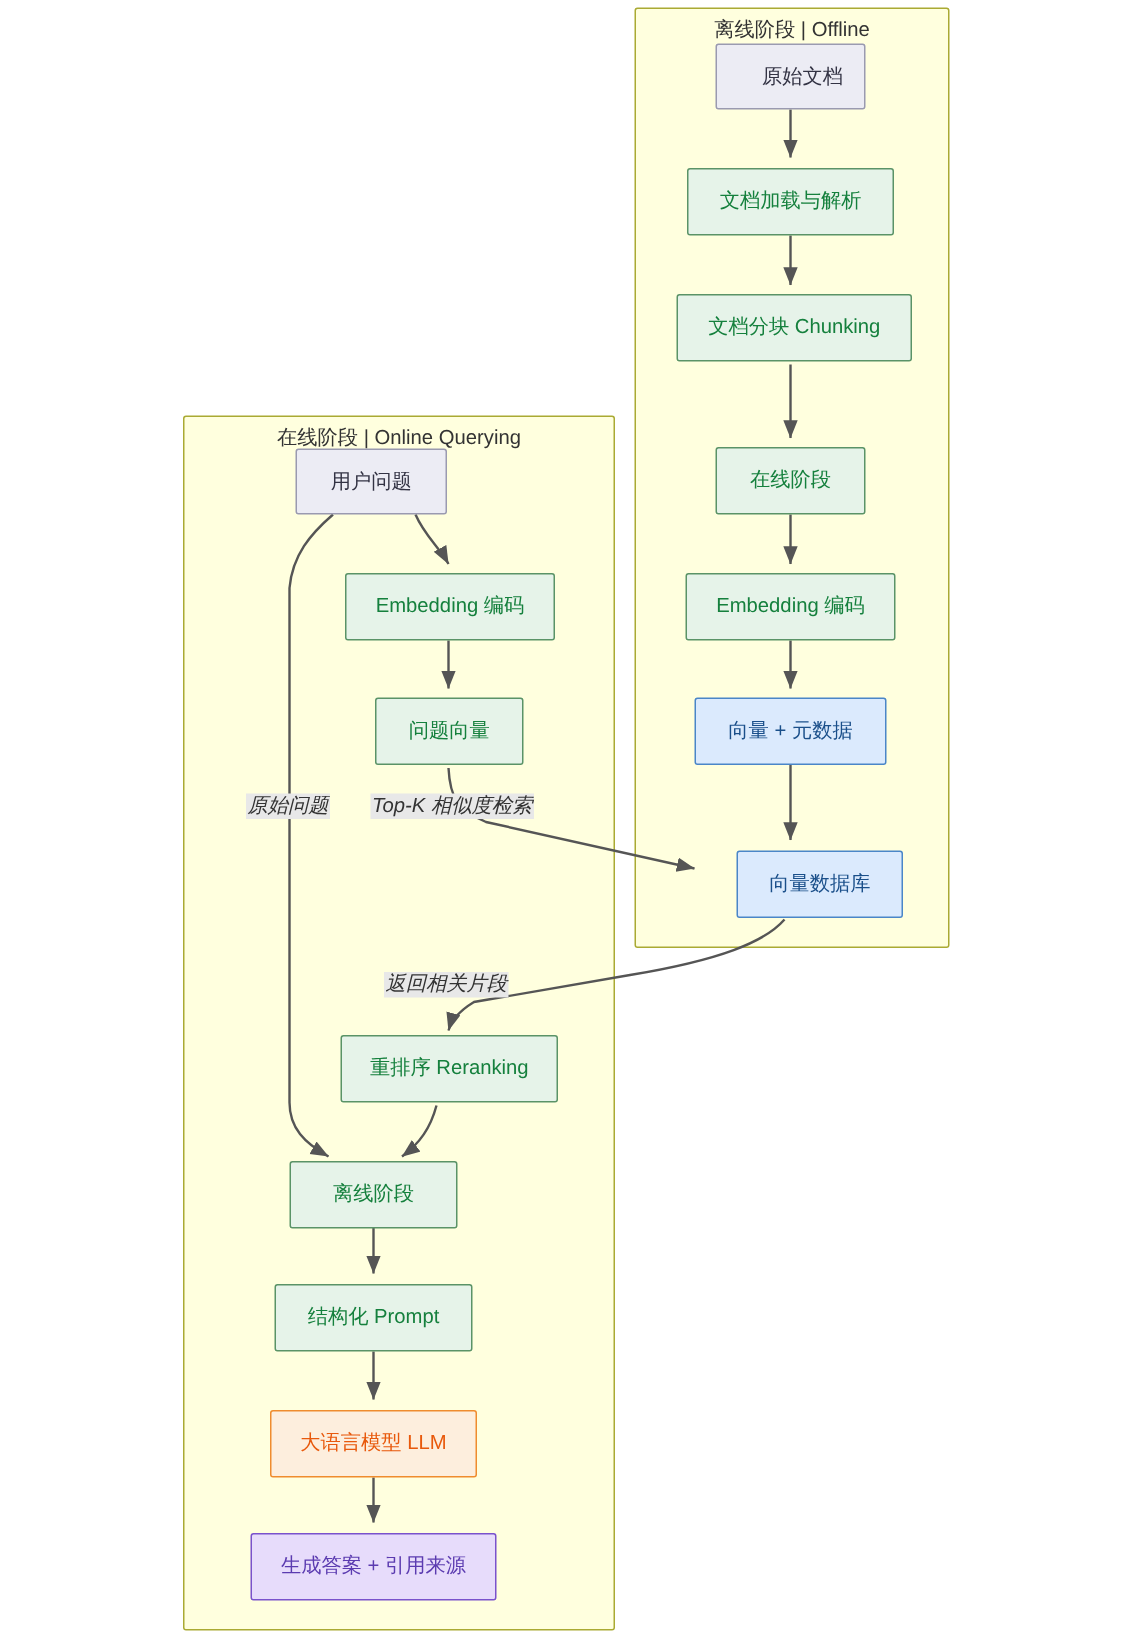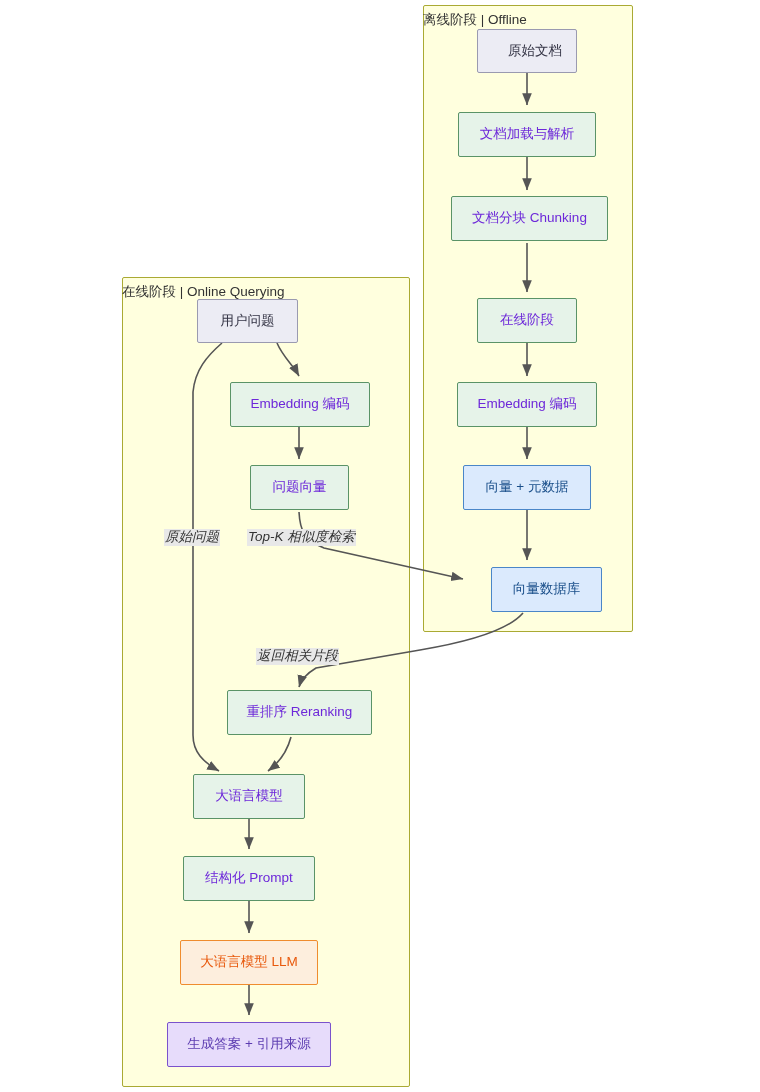--- a/index.html
+++ b/index.html
@@ -16,33 +16,34 @@
     background:#ffffde;
     border:1px solid #aaaa33;
     border-radius:2px;
     box-sizing:border-box;
   }
   .subgraph-title{
     position:absolute;
     font-size:13.5px;
     color:#333333;
     white-space:nowrap;
+    text-align:center;
   }
 
   .node{
     position:absolute;
     box-sizing:border-box;
     display:flex;align-items:center;justify-content:center;
     border-radius:2px;
     font-size:13.5px;
     white-space:nowrap;
     text-align:center;
     line-height:1.2;
   }
-  .n-green{background:#e6f3e9;border:1px solid #5a9367;color:#6d28d9;}
+  .n-green{background:#e6f3e9;border:1px solid #5a9367;color:#15803d;}
   .n-blue{background:#dbeafd;border:1px solid #4a86c8;color:#1a4f8a;text-align:center;}
   .n-grey{background:#ececf4;border:1px solid #9a9ab0;color:#333344;}
   .n-orange{background:#fdeedd;border:1px solid #ef8c2e;color:#e8590c;}
   .n-purple{background:#e7dcfb;border:1px solid #7a52cc;color:#5b3bb0;}
 
   .edge-label{
     position:absolute;
     font-size:13.5px;
     color:#333333;
     background:#e8e8e8;
@@ -111,21 +112,21 @@
   <div class="node n-blue" style="left:491px;top:567px;width:111px;height:45px;font-family:Liberation Serif, serif;">向量数据库</div>
 
   <div class="node n-grey" style="left:197px;top:299px;width:101px;height:44px;">用户问题</div>
 
   <div class="node n-green" style="left:230px;top:382px;width:140px;height:45px;">Embedding 编码</div>
 
   <div class="node n-green" style="left:250px;top:465px;width:99px;height:45px;">问题向量</div>
 
   <div class="node n-green" style="left:227px;top:690px;width:145px;height:45px;">重排序 Reranking</div>
 
-  <div class="node n-green" style="left:193px;top:774px;width:112px;height:45px;">大语言模型</div>
+  <div class="node n-green" style="left:193px;top:774px;width:112px;height:45px;">离线阶段</div>
 
   <div class="node n-green" style="left:183px;top:856px;width:132px;height:45px;">结构化 Prompt</div>
 
   <div class="node n-orange" style="left:180px;top:940px;width:138px;height:45px;">大语言模型 LLM</div>
 
   <div class="node n-purple" style="left:167px;top:1022px;width:164px;height:45px;">生成答案 + 引用来源</div>
 
   <div class="edge-label" style="left:164px;top:529px;">原始问题</div>
 
   <div class="edge-label" style="left:247px;top:529px;">Top-K 相似度检索</div>

